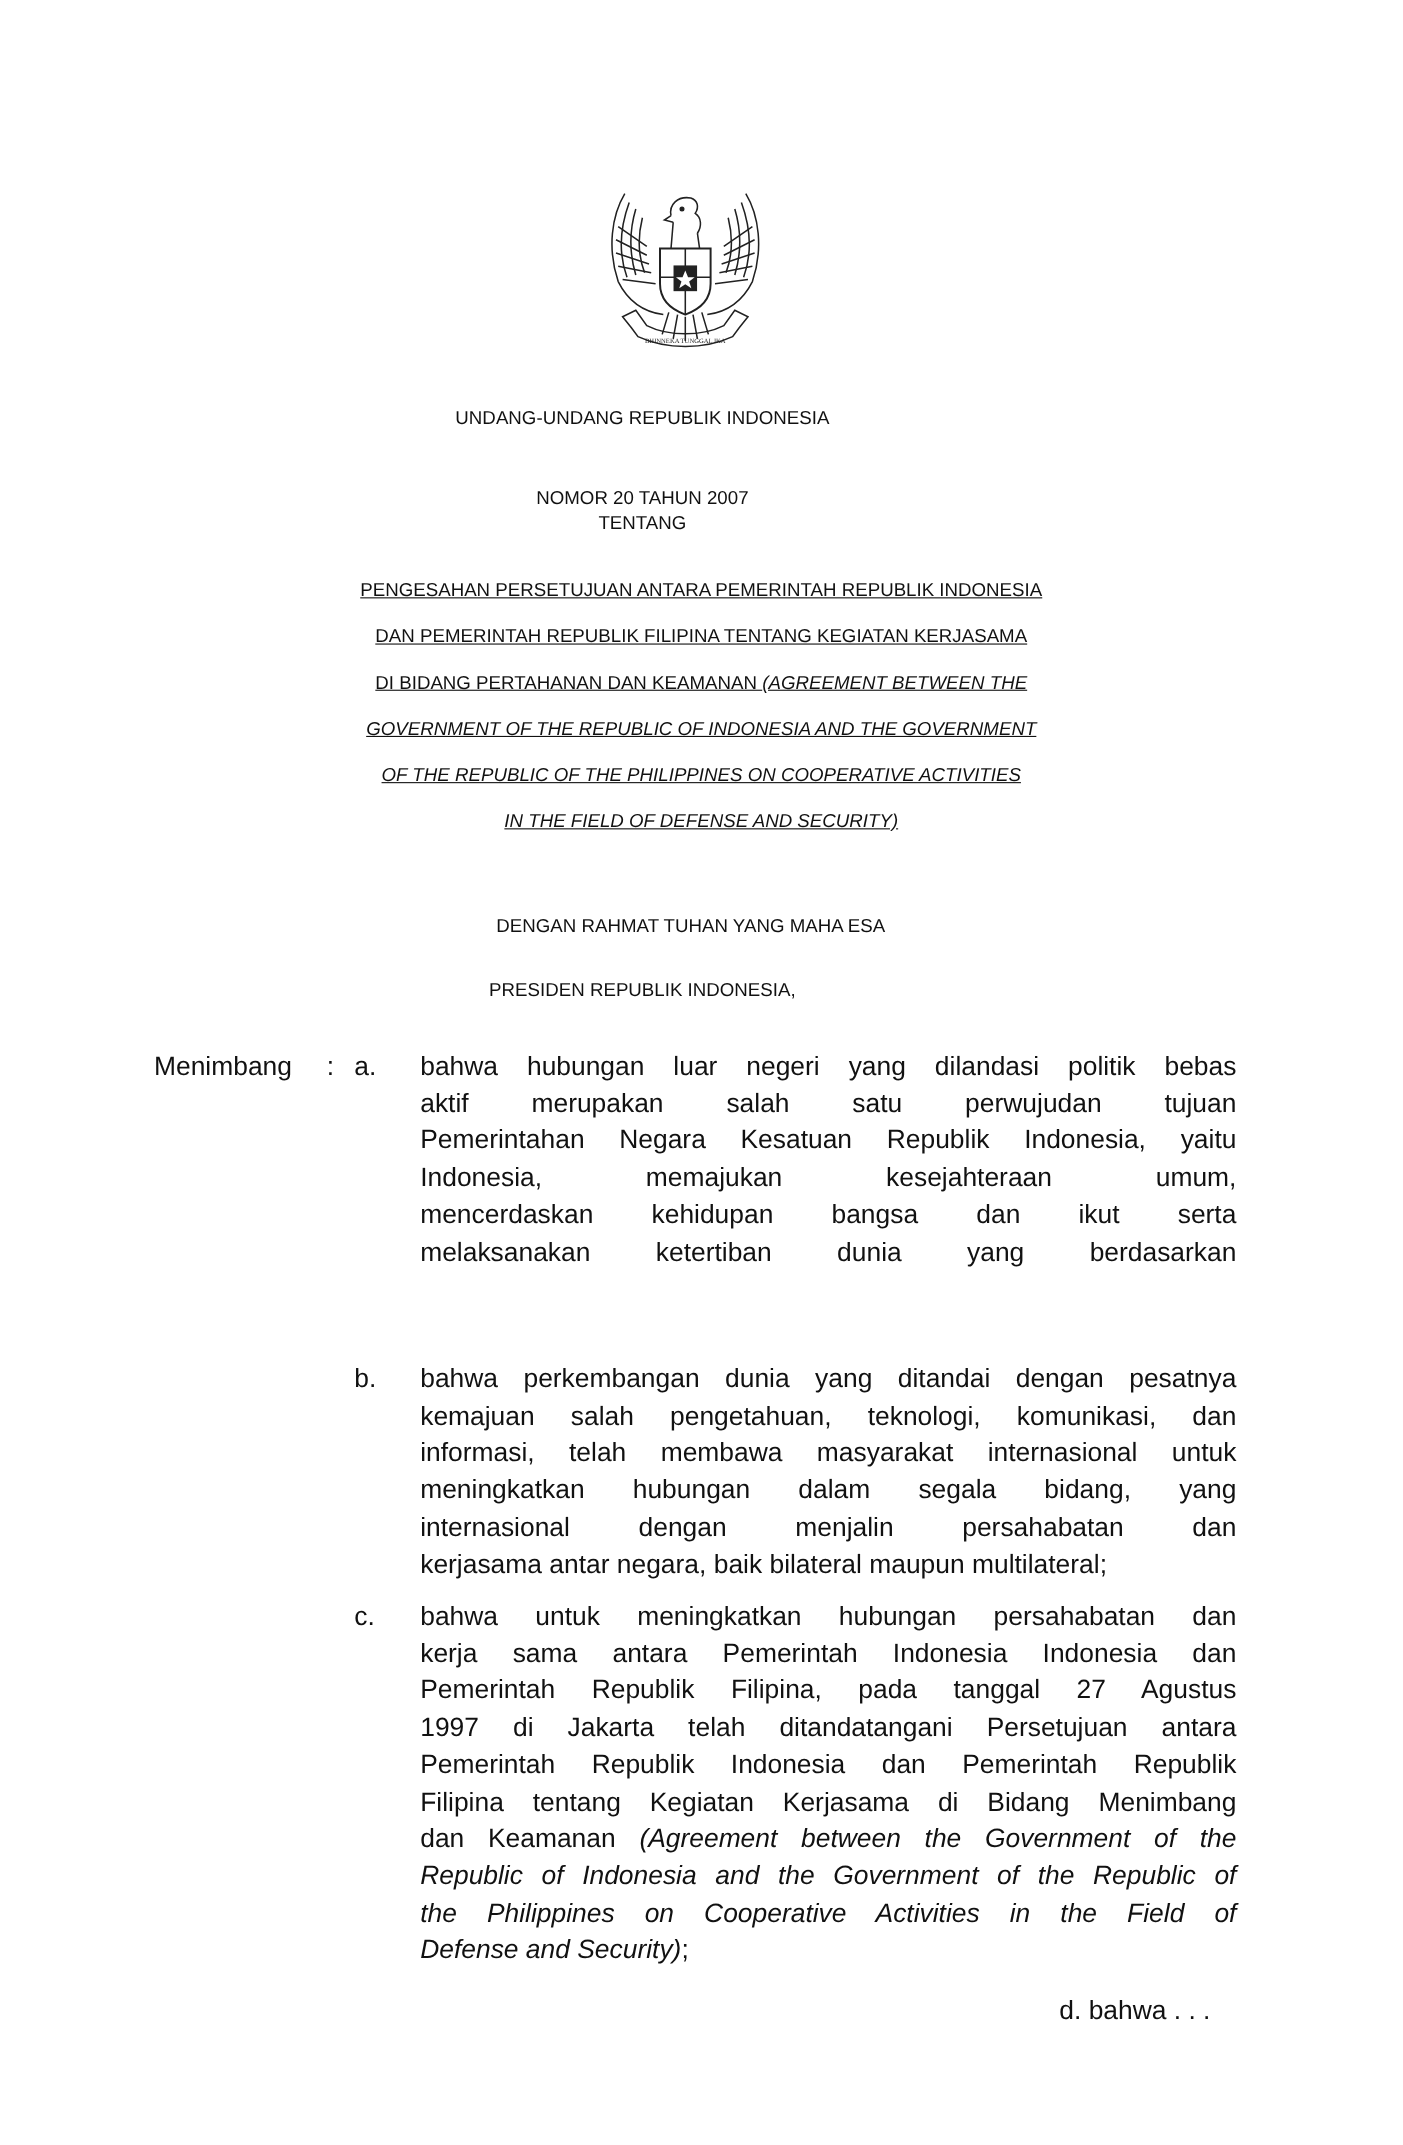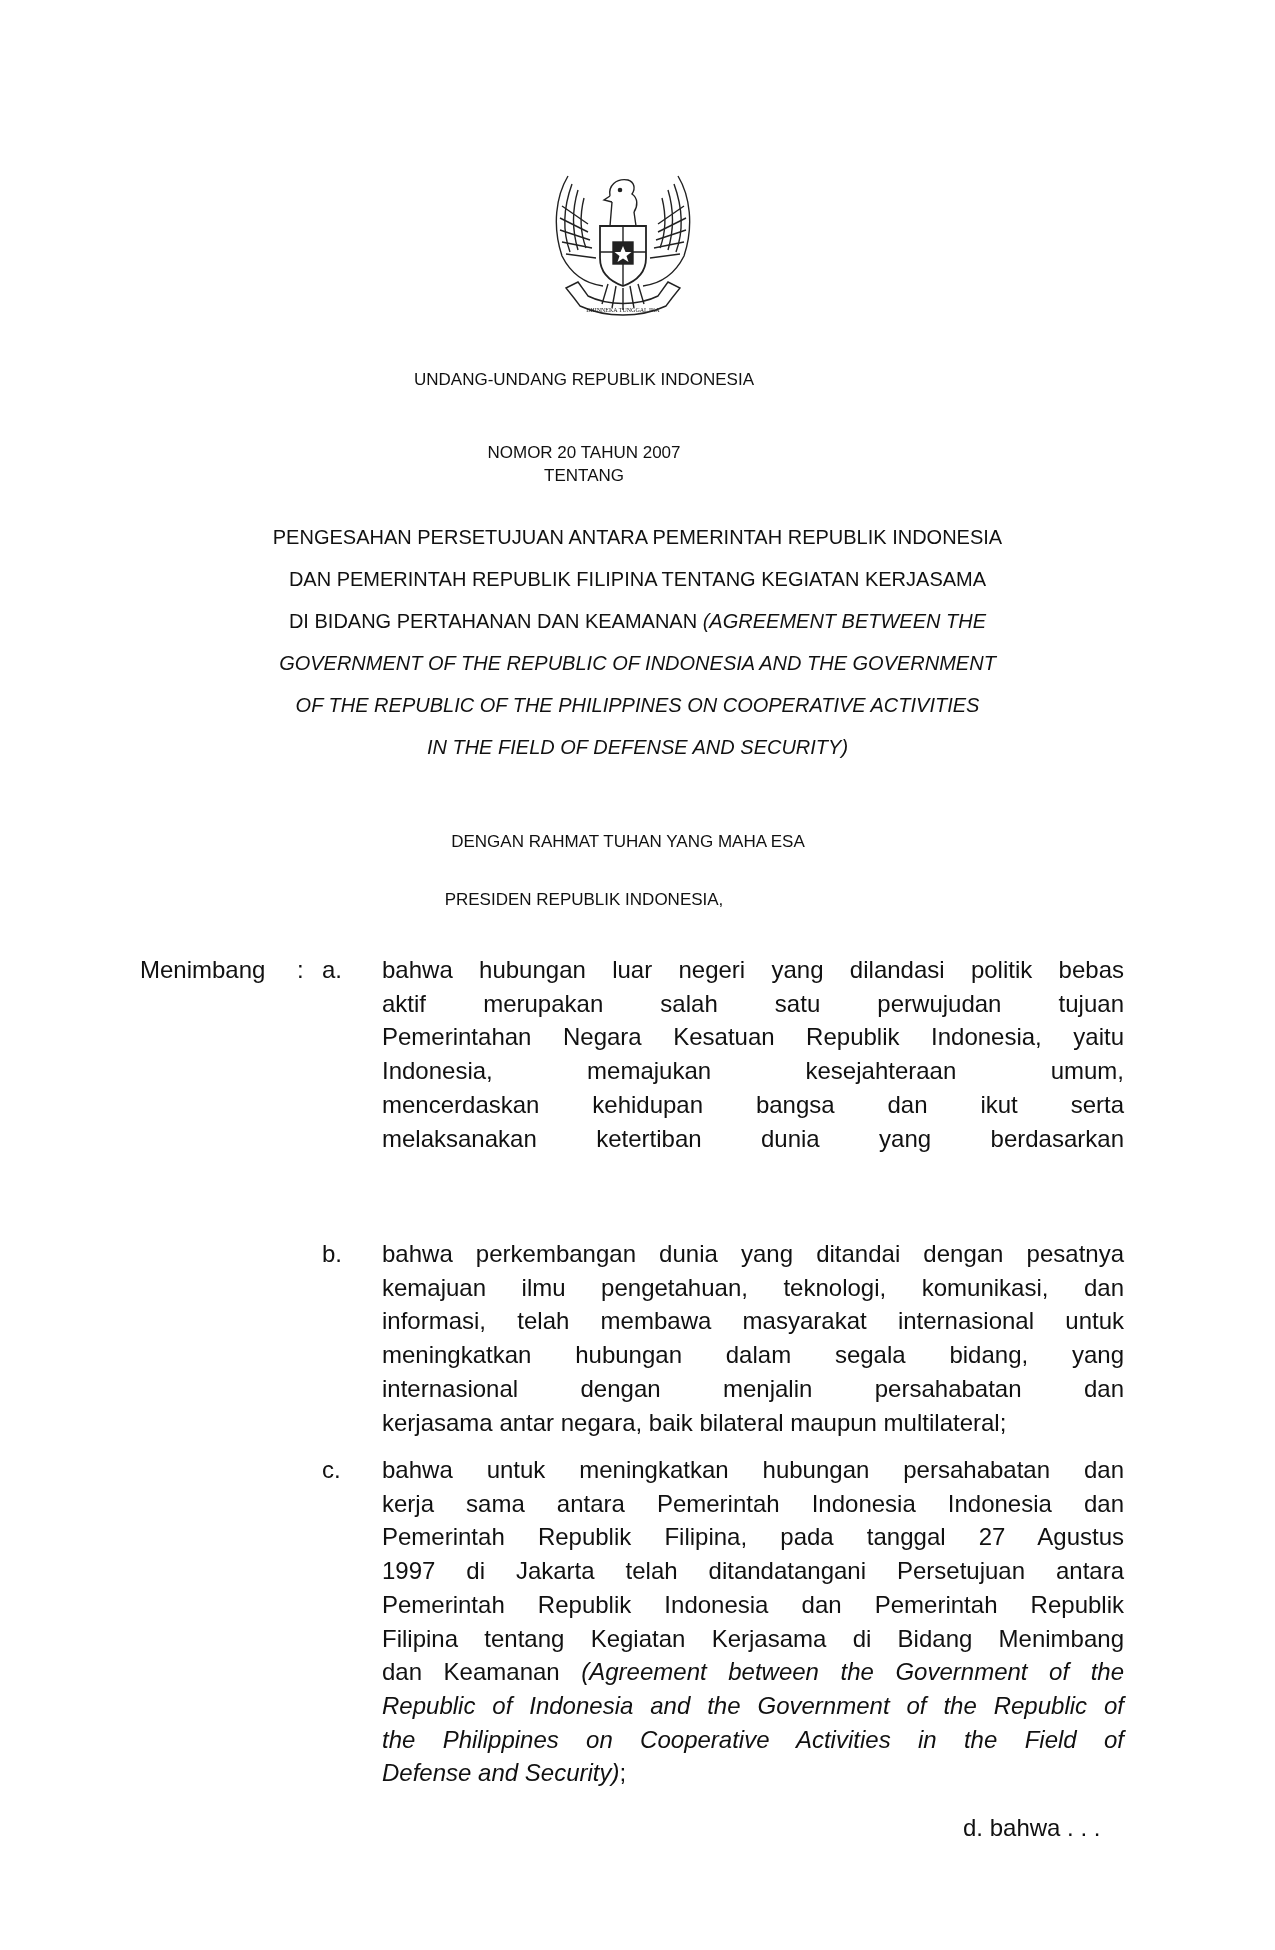--- a/index.html
+++ b/index.html
@@ -2,21 +2,21 @@
 <html><head>
 <meta charset="utf-8">
 <style>
   html, body { margin: 0; padding: 0; background: #ffffff; }
   body { width: 1275px; height: 1950px; position: relative; overflow: hidden;
          font-family: "Liberation Sans", "DejaVu Sans", sans-serif; color: #111; }
   .emblem { position: absolute; left: 548px; top: 166px; width: 150px; height: 160px; }
   .center { position: absolute; left: 0; width: 1168px; text-align: center;
             font-size: 17px; letter-spacing: 0px; white-space: nowrap; }
   .title-block { position: absolute; left: 0; width: 1275px; top: 516px; text-align: center;
-                 font-size: 20px; line-height: 42px; }
+                 font-size: 17px; line-height: 42px; text-decoration: underline; }
   .title-block .ln { display: block; white-space: nowrap; }
   .it { font-style: italic; }
   .label { position: absolute; left: 140px; top: 956px; font-size: 24px; }
   .colon { position: absolute; left: 297px; top: 956px; font-size: 24px; }
   .item-letter { position: absolute; left: 322px; font-size: 24px; }
   .item-body { position: absolute; left: 382px; width: 742px; font-size: 24px;
                line-height: 33.7px; text-align: justify; text-align-last: left; }
   .item-body .ln { display: block; text-align: justify; text-align-last: justify; }
   .item-body .ln.last { text-align-last: left; }
   .catchword { position: absolute; left: 963px; top: 1814px; font-size: 24px; }
@@ -97,21 +97,21 @@
   <span class="ln">aktif merupakan salah satu perwujudan tujuan</span>
   <span class="ln">Pemerintahan Negara Kesatuan Republik Indonesia, yaitu</span>
   <span class="ln">Indonesia, memajukan kesejahteraan umum,</span>
   <span class="ln">mencerdaskan kehidupan bangsa dan ikut serta</span>
   <span class="ln">melaksanakan ketertiban dunia yang berdasarkan</span>
 </div>
 
 <div class="item-letter" style="top:1240px;">b.</div>
 <div class="item-body" style="top:1237px;">
   <span class="ln">bahwa perkembangan dunia yang ditandai dengan pesatnya</span>
-  <span class="ln">kemajuan ilmu pengetahuan, teknologi, komunikasi, dan</span>
+  <span class="ln">kemajuan salah pengetahuan, teknologi, komunikasi, dan</span>
   <span class="ln">informasi, telah membawa masyarakat internasional untuk</span>
   <span class="ln">meningkatkan hubungan dalam segala bidang, yang</span>
   <span class="ln">internasional dengan menjalin persahabatan dan</span>
   <span class="ln last">kerjasama antar negara, baik bilateral maupun multilateral;</span>
 </div>
 
 <div class="item-letter" style="top:1456px;">c.</div>
 <div class="item-body" style="top:1453px;">
   <span class="ln">bahwa untuk meningkatkan hubungan persahabatan dan</span>
   <span class="ln">kerja sama antara Pemerintah Indonesia Indonesia dan</span>

